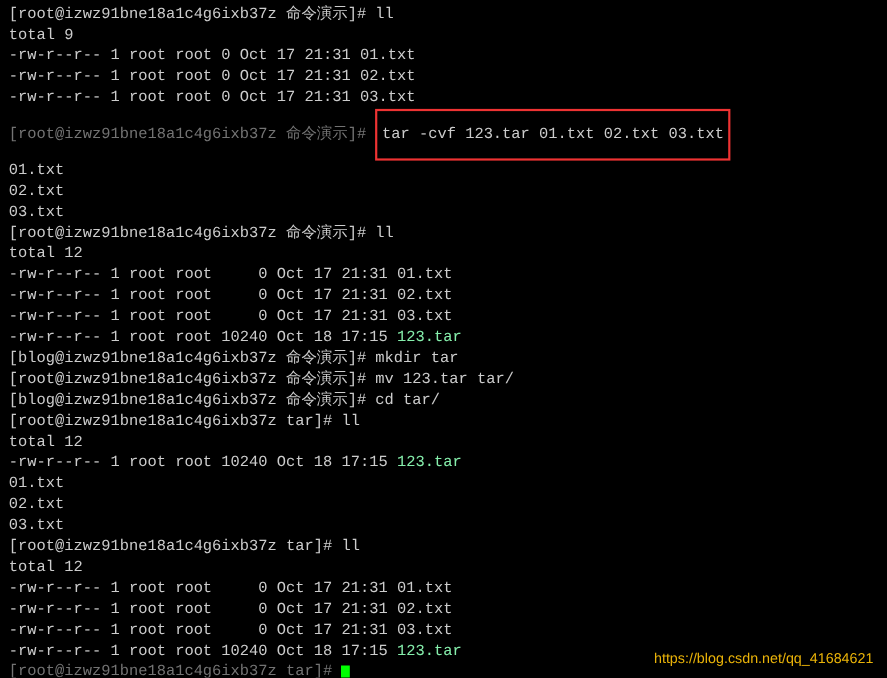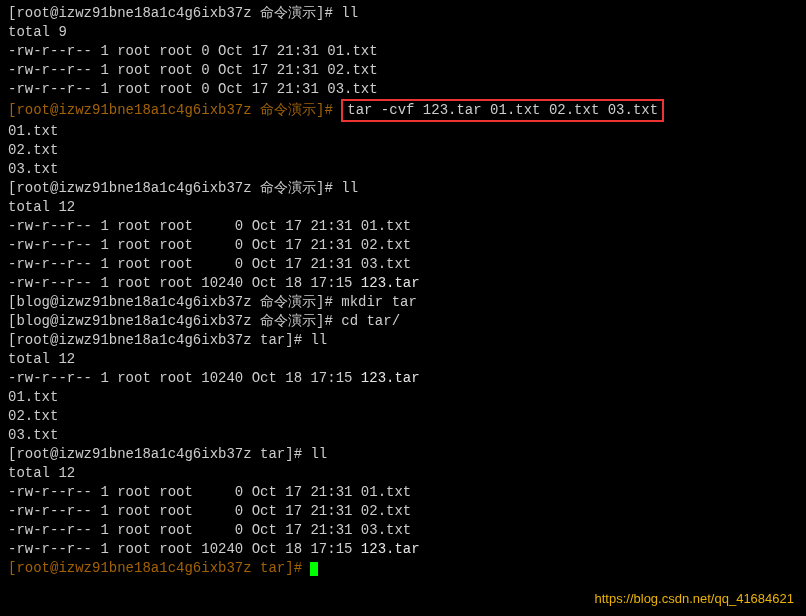--- a/index.html
+++ b/index.html
@@ -15,29 +15,29 @@
       overflow: hidden;
       position: relative;
     }
     .terminal {
       padding: 4px 8px;
     }
     .line {
       white-space: pre;
     }
     .prompt {
-      color: #a16207;
+      color: #737373;
     }
     .red {
-      color: #e5e5e5;
+      color: #86efac;
     }
     .box-red {
       border: 2px solid #e33;
       display: inline-block;
-      padding: 0 4px;
+      padding: 12px 4px;
     }
     .cursor {
       display: inline-block;
       width: 8px;
       height: 14px;
       background: #0f0;
       vertical-align: text-bottom;
     }
     .watermark {
       position: absolute;
@@ -61,20 +61,21 @@
   <div class="line">01.txt</div>
   <div class="line">02.txt</div>
   <div class="line">03.txt</div>
   <div class="line">[root@izwz91bne18a1c4g6ixb37z 命令演示]# ll</div>
   <div class="line">total 12</div>
   <div class="line">-rw-r--r-- 1 root root     0 Oct 17 21:31 01.txt</div>
   <div class="line">-rw-r--r-- 1 root root     0 Oct 17 21:31 02.txt</div>
   <div class="line">-rw-r--r-- 1 root root     0 Oct 17 21:31 03.txt</div>
   <div class="line"><span>-rw-r--r-- 1 root root 10240 Oct 18 17:15 </span><span class="red">123.tar</span></div>
   <div class="line">[blog@izwz91bne18a1c4g6ixb37z 命令演示]# mkdir tar</div>
+  <div class="line">[root@izwz91bne18a1c4g6ixb37z 命令演示]# mv 123.tar tar/</div>
   <div class="line">[blog@izwz91bne18a1c4g6ixb37z 命令演示]# cd tar/</div>
   <div class="line">[root@izwz91bne18a1c4g6ixb37z tar]# ll</div>
   <div class="line">total 12</div>
   <div class="line"><span>-rw-r--r-- 1 root root 10240 Oct 18 17:15 </span><span class="red">123.tar</span></div>
   <div class="line">01.txt</div>
   <div class="line">02.txt</div>
   <div class="line">03.txt</div>
   <div class="line">[root@izwz91bne18a1c4g6ixb37z tar]# ll</div>
   <div class="line">total 12</div>
   <div class="line">-rw-r--r-- 1 root root     0 Oct 17 21:31 01.txt</div>

